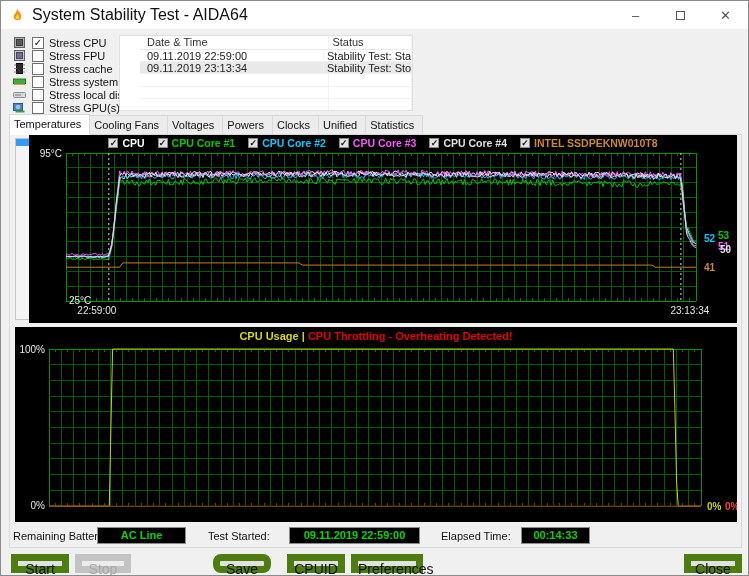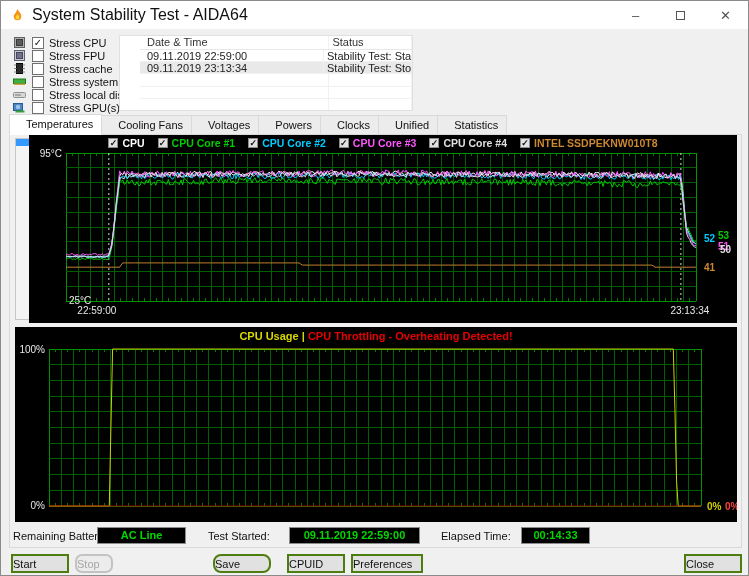--- a/index.html
+++ b/index.html
@@ -28,21 +28,21 @@
   .event-log { position:absolute; left:118px; top:34px; width:294px; height:76px; background:#fff;
                border:1px solid #e0e0e0; font-size:11px; color:#222; overflow:hidden;padding-left:20px; }
   .el-row { display:flex; height:12.2px; border-bottom:1px solid #f1f1f1; }
   .el-row.header { height:14px; border-bottom:1px solid #e8e8e8; color:#333; }
   .el-row.selected { background:#e9e9e9; }
   .el-c1 { width:202px; padding-left:7px; border-right:1px solid #f1f1f1; white-space:nowrap; overflow:hidden; }
   .el-c2 { width:88px; padding-left:3px; border-right:1px solid #f1f1f1; white-space:nowrap; overflow:visible; }
 
   
   .tabstrip { position:absolute; left:8px; top:114px; display:flex; font-size:11px; z-index:3; }
-  .tab { padding:3px 8px 3px 16px; height:20px; background:#ececec; border:1px solid #d9d9d9;
+  .tab { padding:3px 8px 3px 4px; height:20px; background:#ececec; border:1px solid #d9d9d9;
          margin-right:-1px; color:#111; }
   .tab.active { background:#fff; height:21px; margin-top:-1px; border-bottom:1px solid #fff; z-index:4; }
 
   .tabpage { position:absolute; left:8px; top:133px; width:733px; height:414px;
              background:#f0f0f0; border:1px solid #d9d9d9; }
 
   
   .vscroll { position:absolute; left:14px; top:137px; width:15px; height:182px; background:#f4f4f4;
              border:1px solid #c6c6c6; z-index:2; }
   .vthumb { position:absolute; top:0; left:0; right:0; height:7px; background:#3399ff; }
@@ -64,22 +64,22 @@
                  font-size:11px; font-weight:bold; z-index:3; }
 
   .axis-label { position:absolute; color:#e8e8e8; font-size:10px; z-index:3; }
 
   
   .status-label { position:absolute; top:529px; font-size:11px; color:#111; }
   .value-box { position:absolute; top:526px; height:17px; background:#000; border:1px solid #8c8c8c;
                font-weight:bold; font-size:11px; text-align:center; line-height:15px; }
 
   
-  .btn { position:absolute; top:553px; height:19px; background:#e1e1e1; border:2px solid #4d7c0f;
-         font-size:11px; color:#111; line-height:17px; }
+  .btn { position:absolute; top:553px; height:19px; background:#e1e1e1; border:7px solid #4d7c0f;
+         font-size:14px; color:#111; text-align:center; line-height:17px; }
   .btn.disabled { color:#a6a6a6; border-color:#c3c3c3; background:#ececec; }
 </style>
 </head>
 <body>
 
 <div class="window">
 
   <div class="titlebar">
     <span class="app-icon">
       <svg viewBox="0 0 16 16" width="15" height="15">
@@ -618,21 +618,21 @@
 
   <span class="status-label" style="left:12px;">Remaining Battery:</span>
   <span class="value-box" style="left: 96px; width: 89px; color: rgb(0, 216, 0);">AC Line</span>
   <span class="status-label" style="left:207px;">Test Started:</span>
   <span class="value-box" style="left: 288px; width: 131px; color: rgb(0, 216, 0);">09.11.2019 22:59:00</span>
   <span class="status-label" style="left:440px;">Elapsed Time:</span>
   <span class="value-box" style="left: 520px; width: 69px; color: rgb(0, 216, 0);">00:14:33</span>
 
   <div id="button-bar">
       <div class="btn" style="left: 10px; width: 58px;">Start</div>
-      <div class="btn disabled" style="left: 74px; width: 38px; border-radius: 7px;">Stop</div>
+      <div class="btn disabled" style="left: 74px; width: 56px;">Stop</div>
       <div class="btn" style="left: 148px; width: 58px; margin-top: 28px;">Clear</div>
       <div class="btn" style="left: 212px; width: 58px; border-radius: 8px;">Save</div>
       <div class="btn" style="left: 286px; width: 58px;">CPUID</div>
       <div class="btn" style="left: 350px; width: 72px;">Preferences</div>
     </div>
   <div class="btn" style="left:683px; width:58px;">Close</div>
 
 </div>
 
 </body></html>

